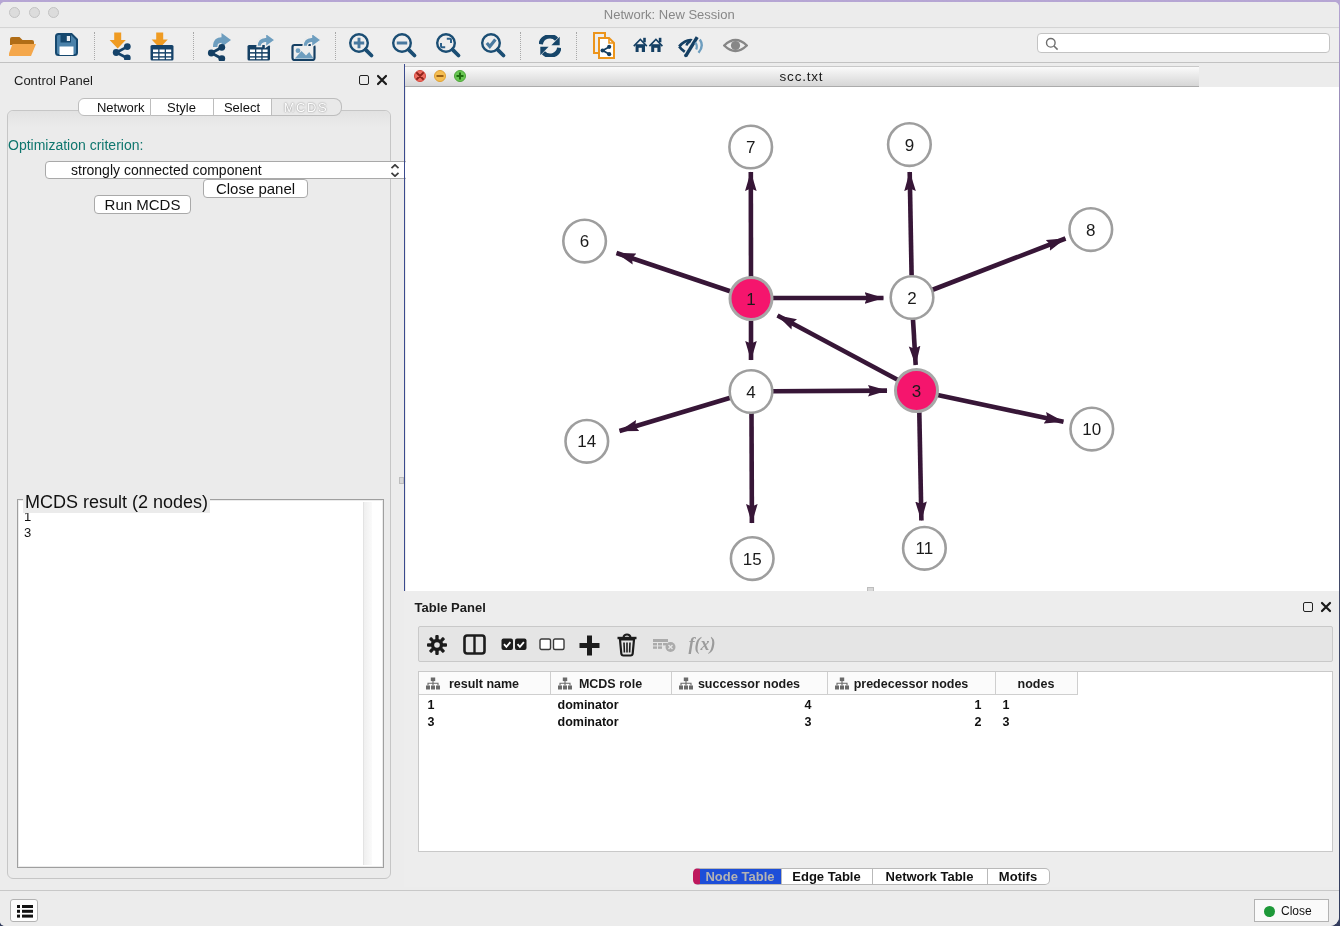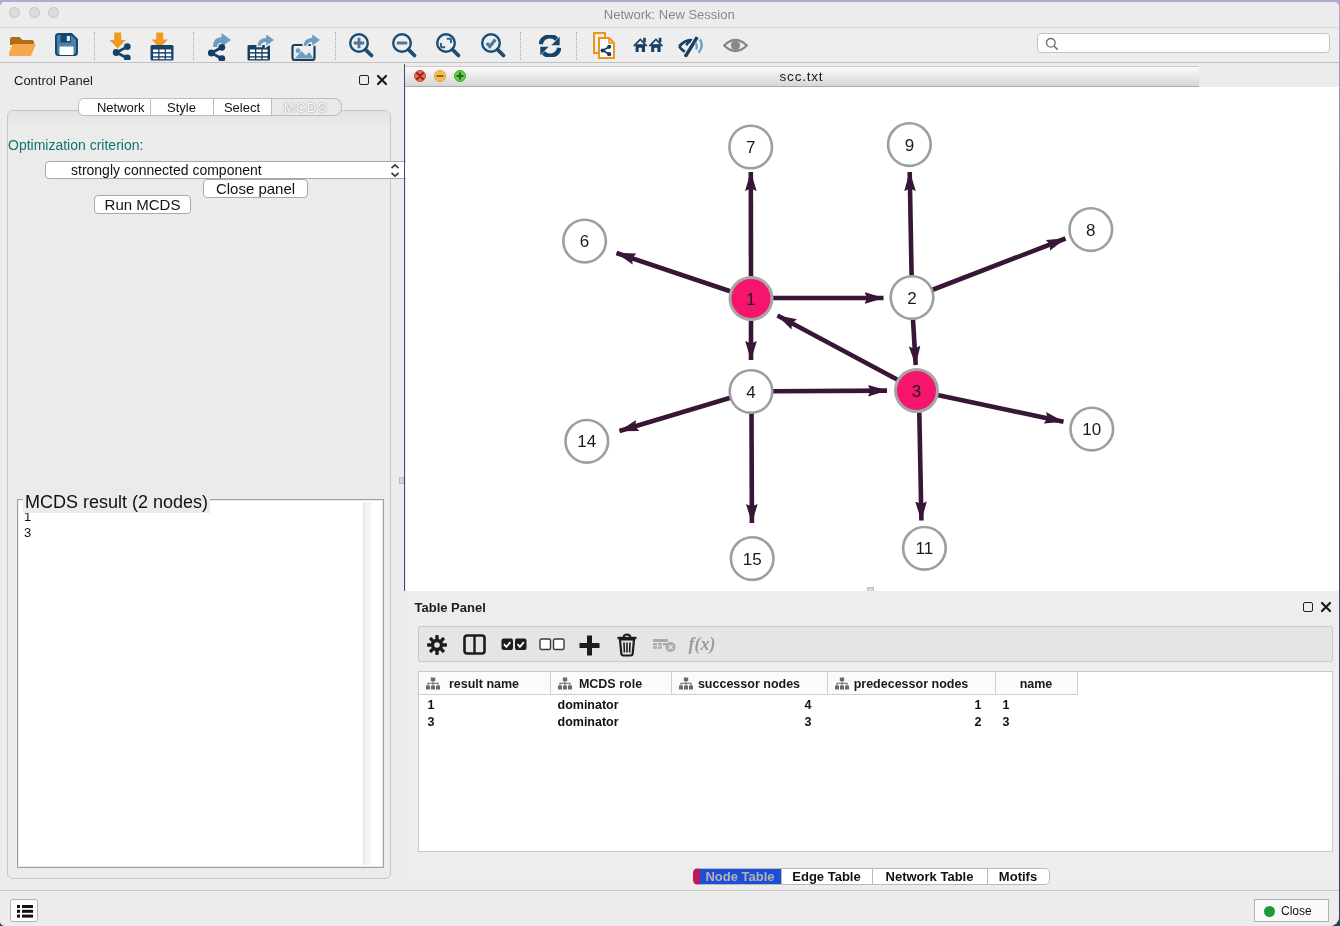--- a/index.html
+++ b/index.html
@@ -375,21 +375,21 @@
             </g>
             <path d="M15.5,6 l4,4 M19.5,6 l-4,4" stroke="#e5e5e5" stroke-width="1.4"></path>
           </svg>
           <span class="abs" style="left:270px;top:7px;font-family:'Liberation Serif',serif;font-style:italic;font-size:18px;color:#9b9b9b;">f(x)</span>
         </div>
       <div id="ttable">
         <div class="hcell" style="left:0; width:132px;">result name</div>
         <div class="hcell" style="left:132px; width:121px;">MCDS role</div>
         <div class="hcell" style="left:253px; width:156px;">successor nodes</div>
         <div class="hcell" style="left:409px; width:168px;">predecessor nodes</div>
-        <div class="hcell" style="left:577px; width:82px;">name</div>
+        <div class="hcell" style="left:577px; width:82px;">nodes</div>
 
         <svg class="abs" style="left:7px;top:5px" width="14" height="13" viewBox="0 0 14 13">
             <g fill="#6a6a6a">
               <rect x="4.8" y="0.5" width="4.4" height="3.6"></rect>
               <rect x="0" y="8.5" width="4" height="4"></rect>
               <rect x="5" y="8.5" width="4" height="4"></rect>
               <rect x="10" y="8.5" width="4" height="4"></rect>
             </g>
             <path d="M7,4 V6.2 M2,8.6 V6.2 H12 V8.6 M7,6.2 V8.6" fill="none" stroke="#6a6a6a" stroke-width="1.1"></path>
           </svg>

